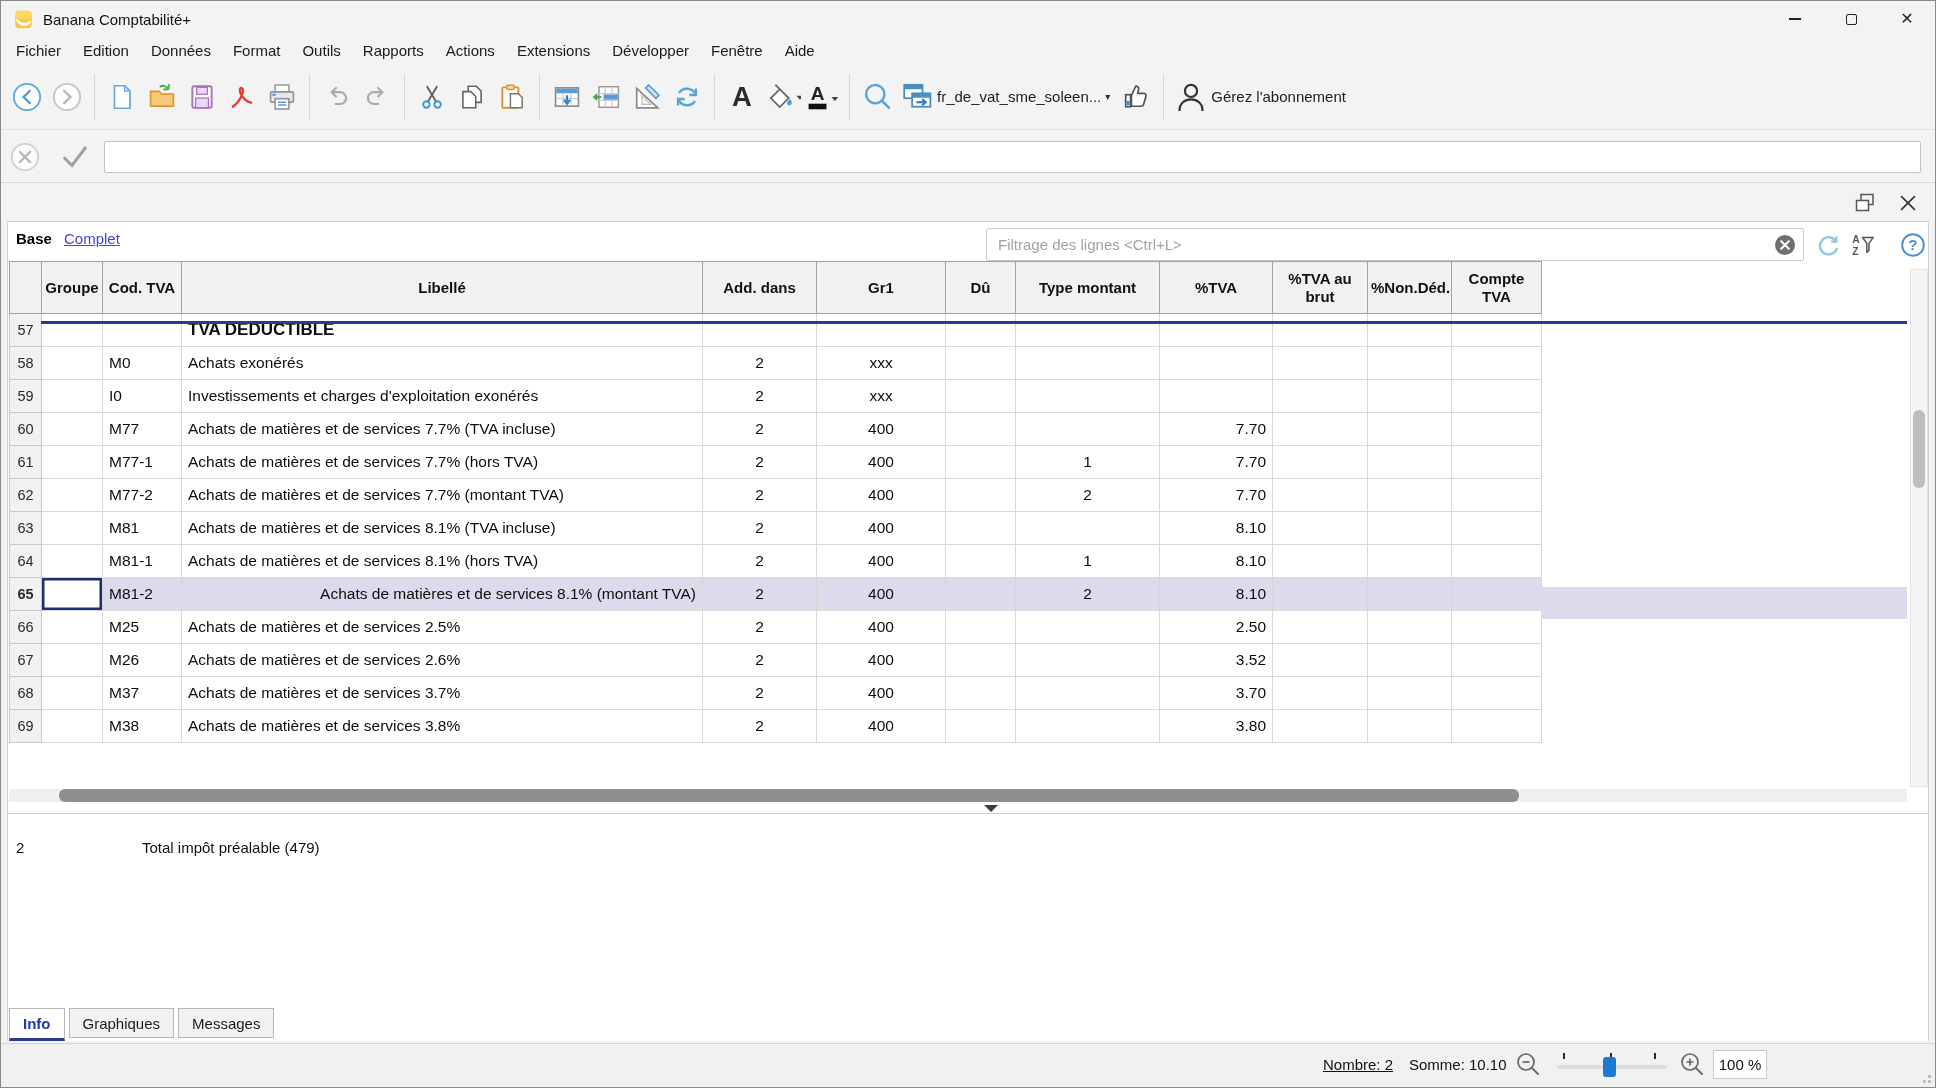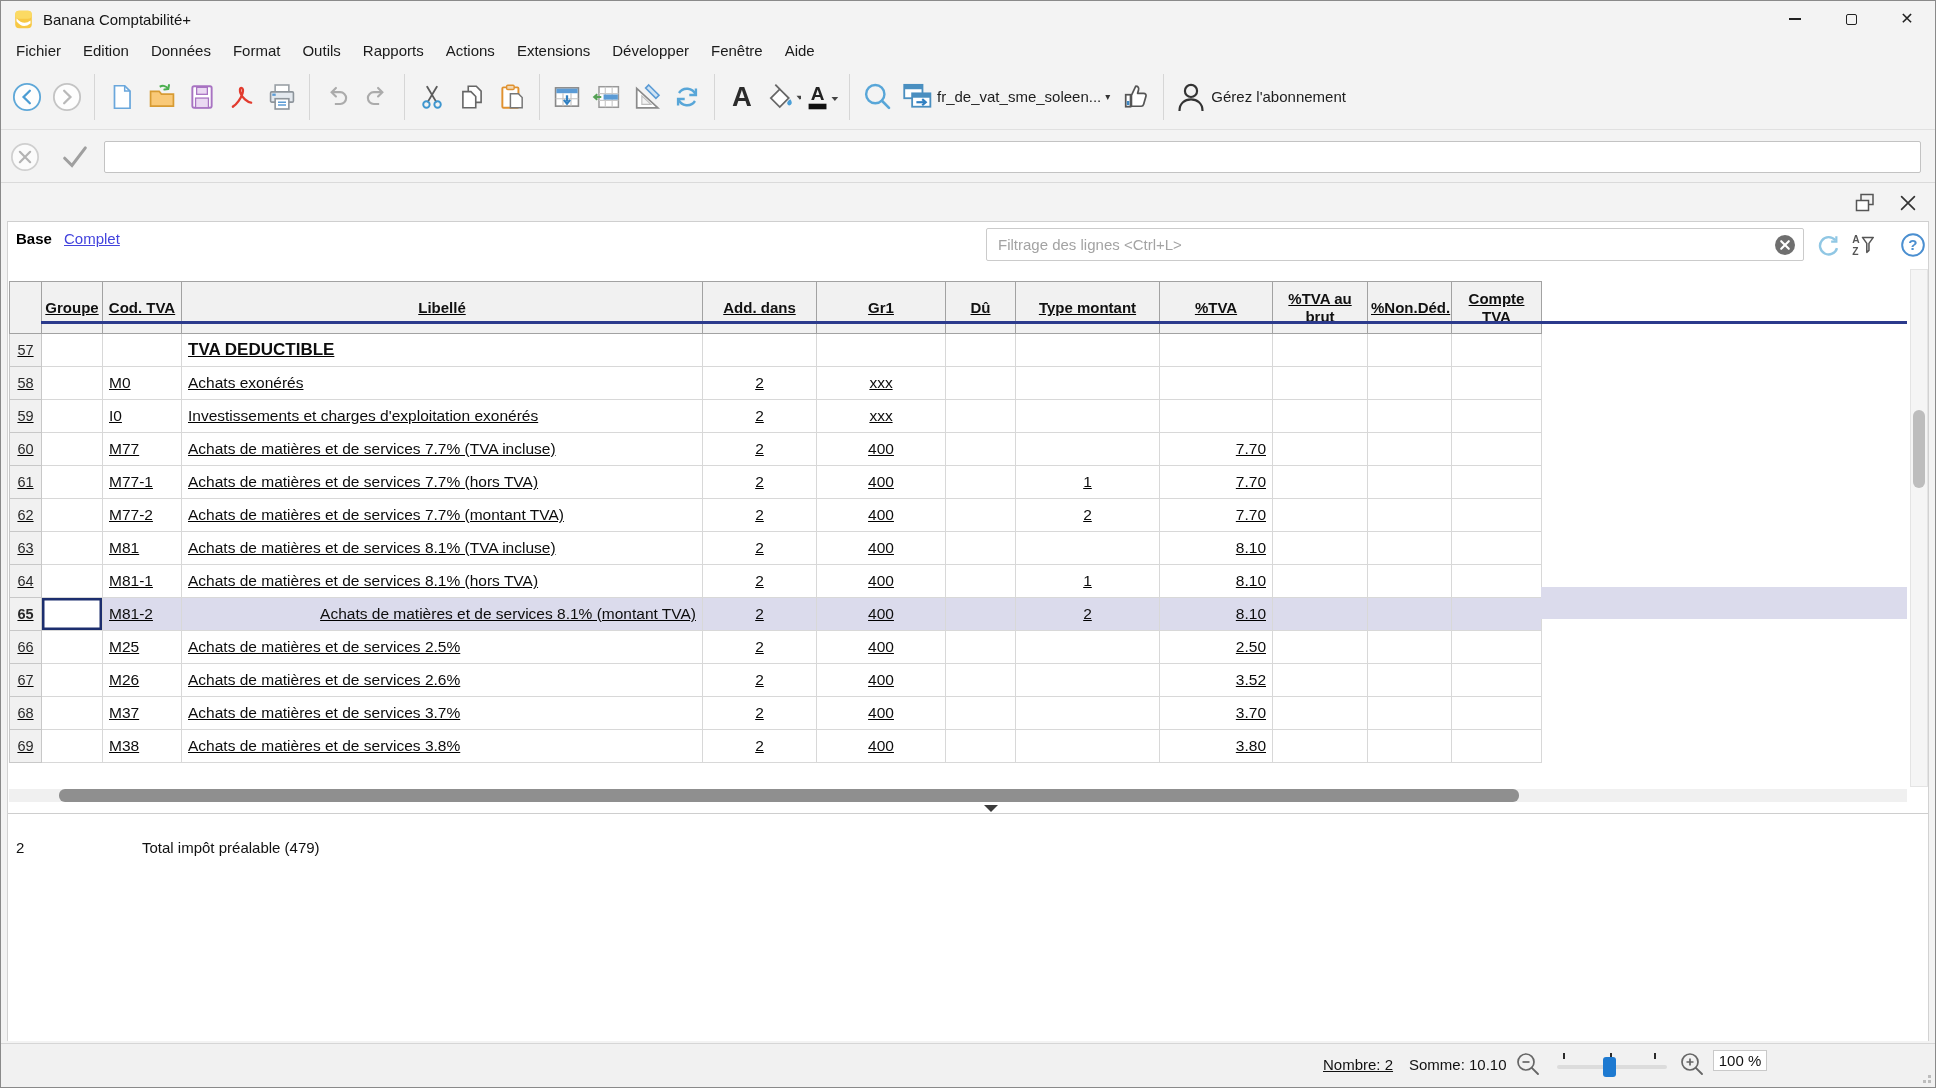--- a/index.html
+++ b/index.html
@@ -49,21 +49,21 @@
 
   
   .view-base { position:absolute; top:229px; left:15px; font-size:15px; font-weight:bold; color:#000; }
   .view-complet { position:absolute; top:229px; left:63px; font-size:15px; color:#4343dd; text-decoration:underline; }
   .filter-box { position:absolute; top:227px; left:985px; width:818px; height:33px; border:1px solid #cbcbcb; border-radius:2px; background:#fff; display:flex; align-items:center; padding:0 6px 0 9px; }
   .filter-input { flex:1; border:none; outline:none; font-size:15px; color:#333; font-family:"Liberation Sans",sans-serif; background:transparent; }
   .filter-input::placeholder { color:#a3a3a3; }
   .filter-icon-btn { position:absolute; top:230px; width:28px; height:28px; display:flex; align-items:center; justify-content:center; }
 
   
-  .grid { position:absolute; top:280px; left:8px; border-collapse:collapse; table-layout:fixed; width:1532px;text-decoration:underline; }
+  .grid { position:absolute; top:260px; left:8px; border-collapse:collapse; table-layout:fixed; width:1532px; }
   .grid th { height:52px; background:#f1f1f1; border:1px solid #a2a2a2; font-size:15px; font-weight:bold; color:#111; text-align:center; vertical-align:middle; padding:2px 3px; line-height:1.15; }
   .grid td { height:33px; border-right:1px solid #d8d8d8; border-bottom:1px solid #d8d8d8; font-size:15.5px; color:#0d0d0d; padding:0 6px; white-space:nowrap; overflow:hidden; background:#fff; }
   .grid td.rownum { background:#f1f1f1; border:1px solid #c8c8c8; text-align:center; font-size:14.5px; color:#2a2a2a; padding:0 2px; }
   .grid tr.selected td { background:#dbdbec; }
   .grid tr.selected td.rownum { background:#f1f1f1; font-weight:bold; }
   .grid td.active-cell { background:#fff !important; box-shadow:inset 0 0 0 2.5px #1c2e6e; }
   .grid td.section-label { font-weight:bold; font-size:17px; }
   .blue-underline { position:absolute; top:320px; left:40px; width:1866px; height:3px; background:#2b3a8c; }
   .selection-extension { position:absolute; top:586px; left:1540px; width:366px; height:32px; background:#dbdbec; }
 
@@ -88,21 +88,21 @@
   .statusbar { position:absolute; top:1042px; left:0; right:0; bottom:0; background:#f1f1f1; border-top:1px solid #d6d6d6; }
   .status-pos { position:absolute; top:1092px; left:15px; font-size:15px; color:#111; }
   .status-nombre { position:absolute; top:1055px; left:1322px; font-size:15px; color:#111;text-decoration:underline; }
   .status-somme { position:absolute; top:1055px; left:1408px; font-size:15px; color:#111; }
   .zoom-out-btn { position:absolute; top:1050px; left:1514px; width:28px; height:28px; }
   .zoom-in-btn  { position:absolute; top:1050px; left:1678px; width:28px; height:28px; }
   .zoom-slider { position:absolute; top:1050px; left:1556px; width:110px; height:28px; }
   .zs-track { position:absolute; top:14px; left:0; width:110px; height:4px; background:#dcdcdc; border-radius:2px; }
   .zs-tick { position:absolute; top:2px; width:2px; height:6px; background:#2a2a2a; }
   .zs-thumb { position:absolute; top:6px; left:46px; width:13px; height:20px; background:#1e7ad1; border-radius:3px; }
-  .zoom-box { position:absolute; top:1049px; left:1712px; width:54px; height:21px; background:#fff; border:1px solid #c9c9c9; display:flex; align-items:center; justify-content:center; font-size:15px; color:#111; }
+  .zoom-box { position:absolute; top:1049px; left:1712px; width:54px; height:29px; background:#fff; border:1px solid #c9c9c9; display:flex; align-items:center; justify-content:center; font-size:15px; color:#111; }
   .resize-grip { position:absolute; right:4px; bottom:4px; width:14px; height:14px; }
   .resize-grip i { position:absolute; width:3px; height:3px; background:#bdbdbd; }
 </style>
 </head>
 <body>
 
 <div class="window">
 
   <div class="titlebar">
     <svg width="21" height="21" viewBox="0 0 24 24">
@@ -597,20 +597,25 @@
     </div>
   <div class="h-scrollbar">
       <div class="h-thumb"></div>
     </div>
   <div class="split-handle"></div>
 
   <div class="info-panel"></div>
   <span class="info-group">2</span>
   <span class="info-text">Total impôt préalable (479)</span>
 
+  <div class="bottom-tabbar" id="bottom-tabs">
+      <div class="btab active">Info</div>
+      <div class="btab">Graphiques</div>
+      <div class="btab">Messages</div>
+    </div>
 
   <div class="statusbar"></div>
   <span class="status-pos">65 / 101</span>
   <span class="status-nombre">Nombre: 2</span>
   <span class="status-somme">Somme: 10.10</span>
   <div class="zoom-out-btn">
     <svg width="28" height="28" viewBox="0 0 28 28">
         <circle cx="11" cy="11" r="8" fill="none" stroke="#666" stroke-width="1.7"></circle>
         <path d="M16.8 16.8 L23 23" stroke="#666" stroke-width="1.9" stroke-linecap="round"></path>
         <path d="M7.5 11 h7" stroke="#666" stroke-width="1.7"></path>

